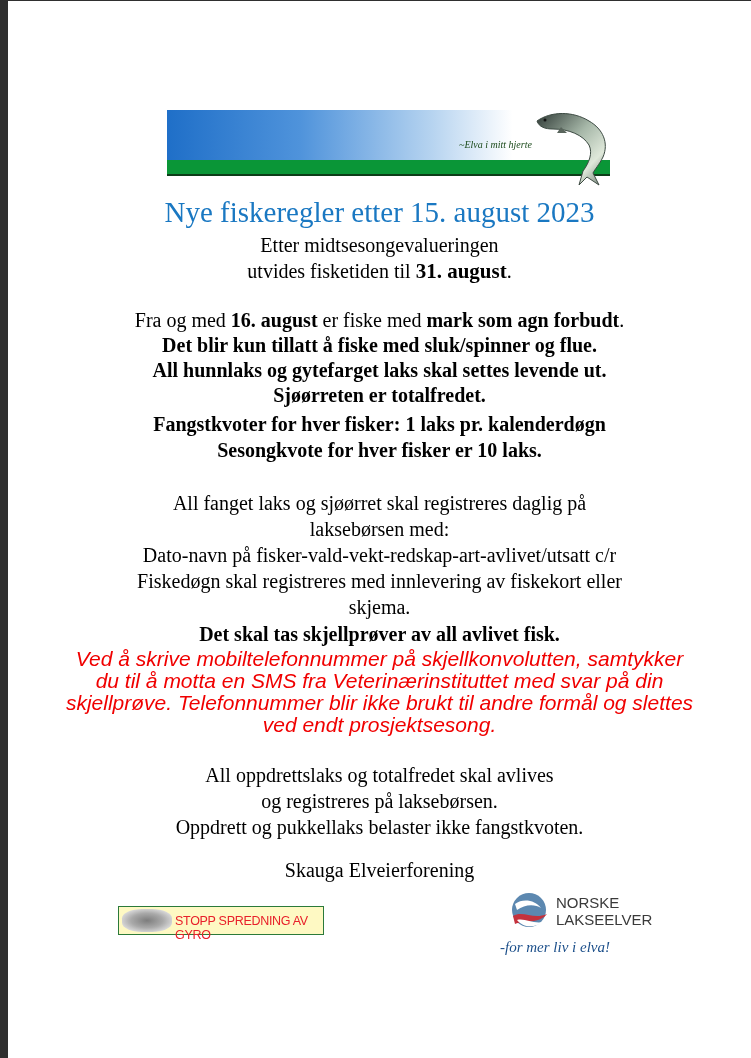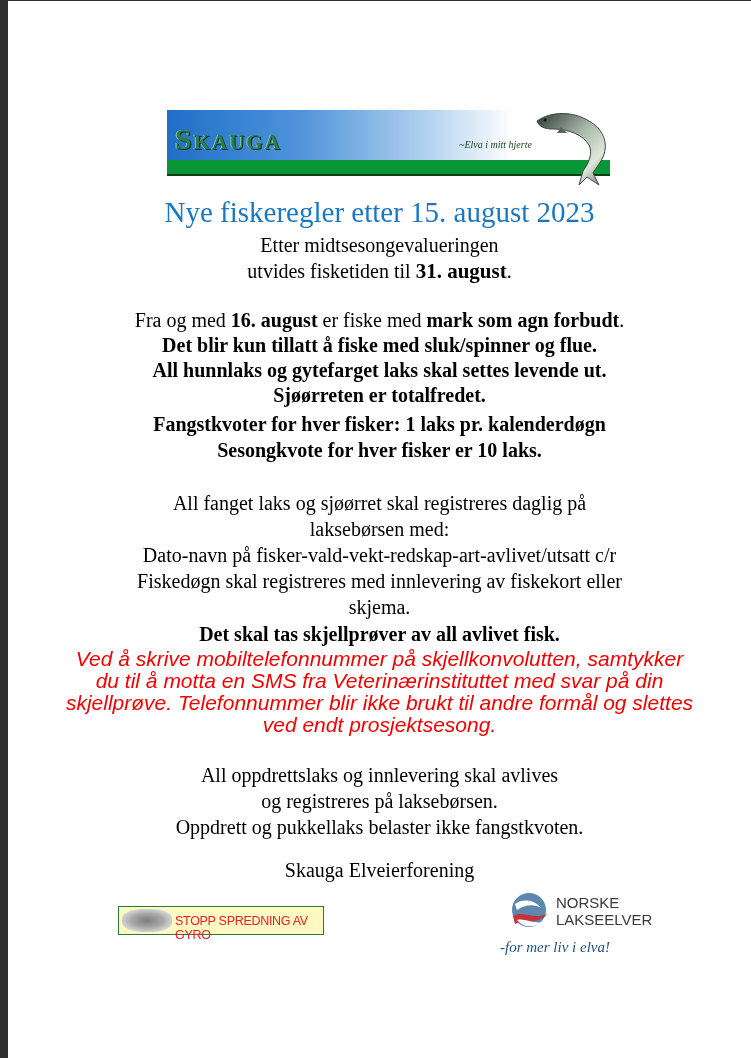--- a/index.html
+++ b/index.html
@@ -36,21 +36,20 @@
 </head>
 <body>
 
 <div class="frame-top"></div>
 <div class="frame-left"></div>
 <div class="page"></div>
 
 <div class="banner">
   <div class="banner-sky"></div>
   <div class="banner-green"></div>
-  <div class="banner-title">Skauga</div>
   <div class="banner-tag">~Elva i mitt hjerte</div>
 </div>
 <svg class="fish" viewBox="0 0 80 80">
   <defs>
     <linearGradient id="fg" x1="0" y1="0" x2="1" y2="1">
       <stop offset="0" stop-color="#2f3a36"></stop>
       <stop offset="0.45" stop-color="#a6b7a8"></stop>
       <stop offset="0.75" stop-color="#dfe8da"></stop>
       <stop offset="1" stop-color="#6c7a70"></stop>
     </linearGradient>
@@ -77,21 +76,21 @@
 <div class="center t20" style="top:543px;">Dato-navn på fisker-vald-vekt-redskap-art-avlivet/utsatt c/r</div>
 <div class="center t20" style="top:569px;">Fiskedøgn skal registreres med innlevering av fiskekort eller</div>
 <div class="center t20" style="top:595px;">skjema.</div>
 <div class="center t20 b" style="top:622px;">Det skal tas skjellprøver av all avlivet fisk.</div>
 
 <div class="center red" style="top:648px;">Ved å skrive mobiltelefonnummer på skjellkonvolutten, samtykker</div>
 <div class="center red" style="top:670px;">du til å motta en SMS fra Veterinærinstituttet med svar på din</div>
 <div class="center red" style="top:692px;">skjellprøve. Telefonnummer blir ikke brukt til andre formål og slettes</div>
 <div class="center red" style="top:714px;">ved endt prosjektsesong.</div>
 
-<div class="center t20" style="top:763px;">All oppdrettslaks og innlevering skal avlives</div>
+<div class="center t20" style="top:763px;">All oppdrettslaks og totalfredet skal avlives</div>
 <div class="center t20" style="top:789px;">og registreres på laksebørsen.</div>
 <div class="center t20" style="top:815px;">Oppdrett og pukkellaks belaster ikke fangstkvoten.</div>
 
 <div class="center t20" style="top:858px;">Skauga Elveierforening</div>
 
 <div class="gyro">
   <div class="gyro-img"></div>
   <div class="gyro-text">STOPP SPREDNING AV GYRO</div>
 </div>
 

